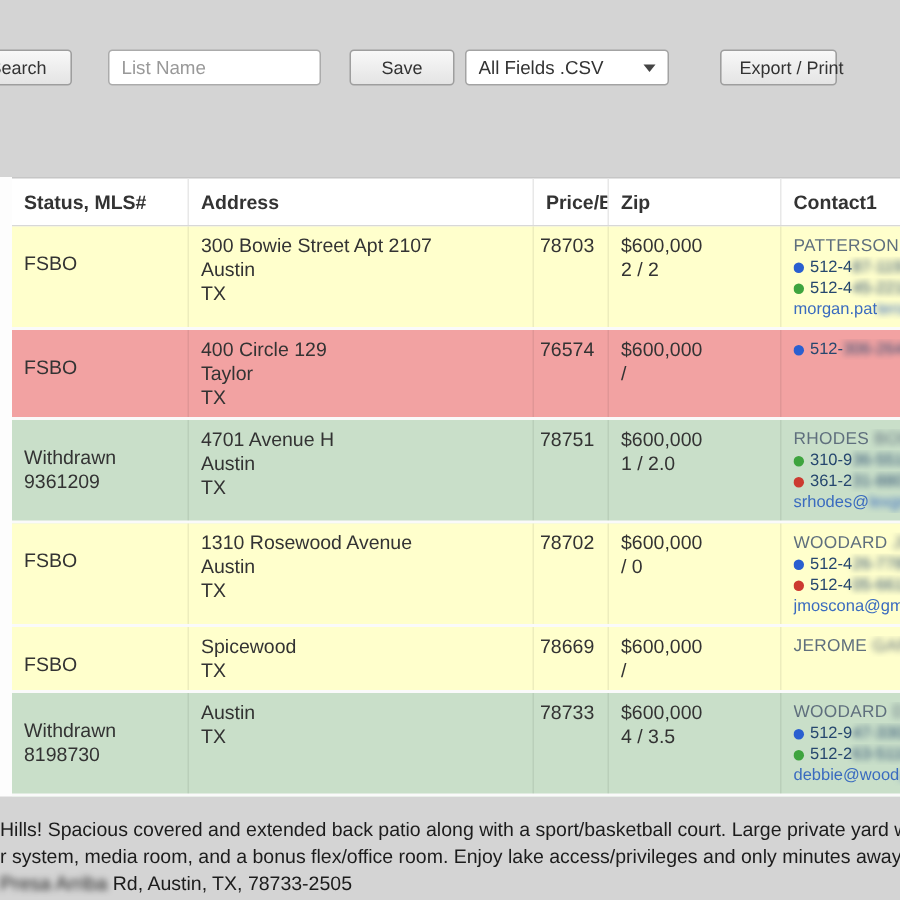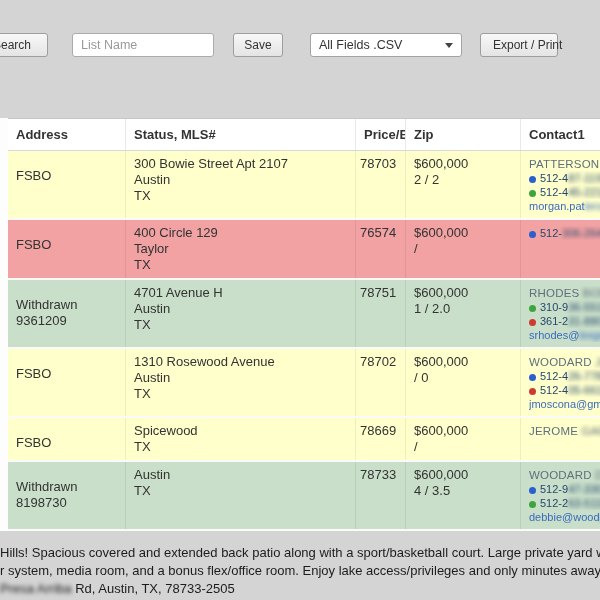--- a/index.html
+++ b/index.html
@@ -14,23 +14,23 @@
     background:linear-gradient(#f8f8f8,#e4e4e4); border:1px solid #9e9e9e; border-radius:3px;
     font-family:"Liberation Sans", sans-serif; cursor:pointer; white-space:nowrap;
   }
   .search-btn { left:-24px; width:72px; }
   .txtinput {
     position:absolute; left:72px; width:142px; height:24px; padding:0 8px; font-size:12.5px;
     border:1px solid #ababab; border-radius:3px; background:#fff; color:#0369a1;
     font-family:"Liberation Sans", sans-serif;
   }
   .txtinput::placeholder { color:#999; }
-  .save-btn { left:233px; width:50px; padding:0; }
+  .save-btn { left:233px; width:70px; padding:0; }
   .select {
-    position:absolute; left:310px; width:152px; height:24px; background:#fff;
+    position:absolute; left:310px; width:136px; height:24px; background:#fff;
     border:1px solid #a3a3a3; border-radius:3px; font-size:12.5px; color:#333;
     display:flex; align-items:center; padding:0 8px; cursor:pointer;
   }
   .select .val { flex:1; overflow:hidden; white-space:nowrap; }
   .caret { width:0; height:0; border-left:4px solid transparent; border-right:4px solid transparent; border-top:5px solid #444; margin-left:6px; }
   .export-btn { left:480px; width:78px; }
 
   
   .table-wrap { position:absolute; top:118px; left:0; width:688px; background:#fdfdfd; }
   .table { margin-left:8px; width:680px; }
@@ -72,22 +72,22 @@
     <div class="select">
       <span class="val">All Fields .CSV</span>
       <span class="caret"></span>
     </div>
     <button class="btn export-btn">Export / Print</button>
   </div>
 
   <div class="table-wrap">
     <div class="table">
       <div class="thead">
+        <div class="th">Status, MLS#</div>
         <div class="th">Address</div>
-        <div class="th">Status, MLS#</div>
         <div class="th"><span>Price/Bed/Bath</span><span class="sort">↑</span></div>
         <div class="th">Zip</div>
         <div class="th">Contact1</div>
       </div>
       <div id="tbody">
           <div class="trow" style="background: rgb(255, 255, 204);">
             <div class="td td-status">
               <div>FSBO</div>
             </div>
             <div class="td td-address">

